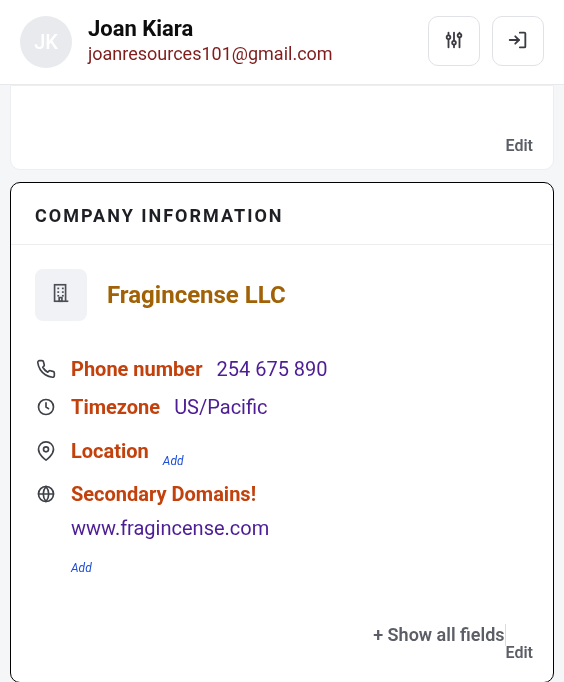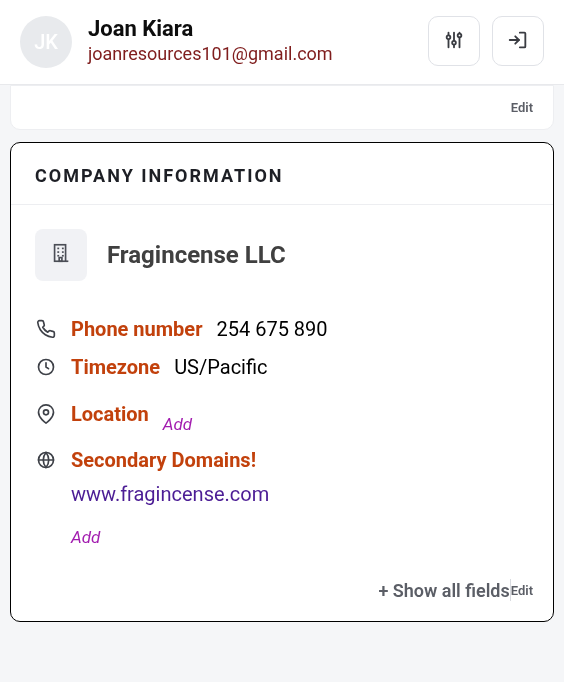--- a/index.html
+++ b/index.html
@@ -68,24 +68,25 @@
     .top-edit-card {
       background: #fff;
       margin: 0 10px 12px 10px;
       border: 1px solid #edeef1;
       border-radius: 0 0 10px 10px;
       padding: 14px 20px;
       display: flex;
       justify-content: flex-end;
     }
     .edit-link {
-      font-size: 13px;
+      font-size: 16px;
       font-weight: 600;
       color: #5b5e66;
       cursor: pointer;
+      margin-top: 36px;
     }
     .card {
       background: #fff;
       margin: 0 10px;
       border: 1px solid #000000;
       border-radius: 10px;
     }
     .card-header {
       padding: 22px 24px 18px 24px;
       border-bottom: 1px solid #edeef1;
@@ -111,21 +112,21 @@
       background: #f1f2f5;
       display: flex;
       align-items: center;
       justify-content: center;
       margin-right: 20px;
       color: #4b4e56;
     }
     .company-name {
       font-size: 24px;
       font-weight: 700;
-      color: #404040;
+      color: #a16207;
     }
     .field-row {
       display: flex;
       align-items: center;
       margin-bottom: 14px;
       gap: 14px;
     }
     .field-icon {
       width: 22px;
       display: flex;
@@ -134,26 +135,26 @@
       color: #3e4148;
       flex-shrink: 0;
     }
     .field-label {
       font-size: 20px;
       font-weight: 700;
       color: #c2410c;
     }
     .field-value {
       font-size: 20px;
-      color: #000000;
+      color: #4c1d95;
     }
     .field-add {
-      font-size: 17px;
+      font-size: 12px;
       font-style: italic;
-      color: #a21caf;
+      color: #1d4ed8;
       cursor: pointer;
       margin-top: 21px;
     }
     .domain-values {
       margin-left: 36px;
       margin-top: 10px;
     }
     .domain-value {
       font-size: 20px;
       color: #4c1d95;

